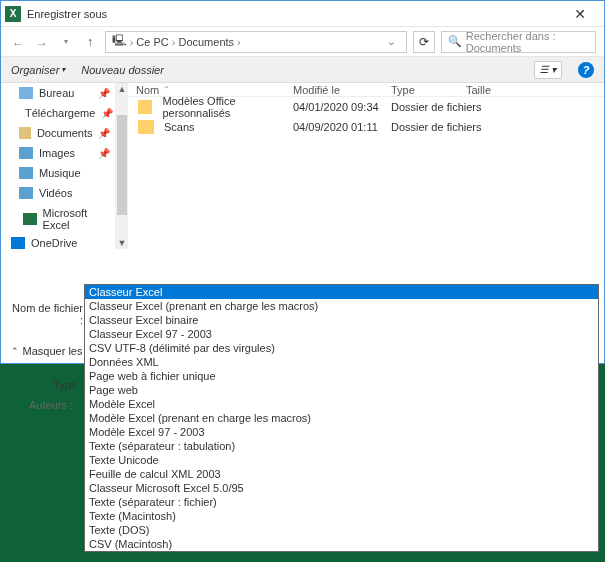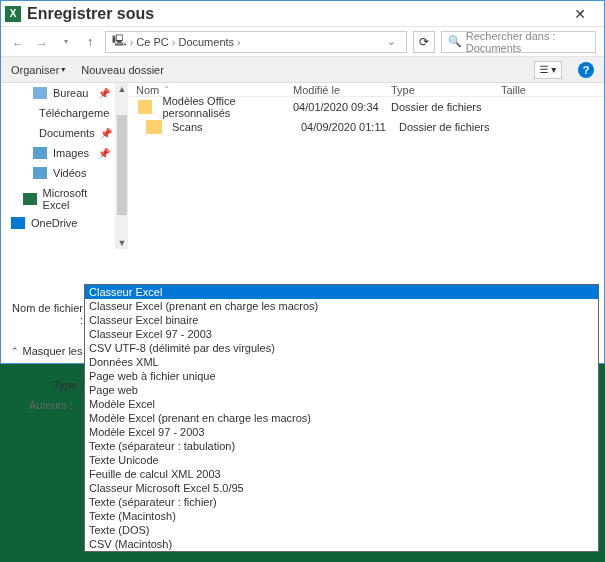--- a/index.html
+++ b/index.html
@@ -1,55 +1,55 @@
 <!DOCTYPE html>
 <html><head>
 <meta charset="utf-8">
 <style>
   * { box-sizing: border-box; margin: 0; padding: 0; font-family: "Segoe UI", Tahoma, sans-serif; }
   body { background: #0f6138; width: 605px; height: 562px; overflow: hidden; font-size: 11px; color: #333; }
   .dialog { position: absolute; left: 0; top: 0; width: 605px; height: 364px; background: #fff; border: 1px solid #4a90d9; }
   .titlebar { height: 26px; display: flex; align-items: center; padding: 0 4px; border-bottom: 1px solid #e5e5e5; }
   .titlebar .excel-icon { width: 16px; height: 16px; background: #217346; color: #fff; font-size: 10px; font-weight: bold; display: flex; align-items: center; justify-content: center; margin-right: 6px; }
-  .titlebar .title { flex: 1; font-size: 16px; font-weight: bold; }
+  .titlebar .title { flex: 1; font-size: 11px; }
   .titlebar .close { width: 40px; height: 24px; text-align: center; line-height: 24px; font-size: 14px; }
   .navbar { height: 30px; display: flex; align-items: center; padding: 0 8px; gap: 6px; border-bottom: 1px solid #e5e5e5; }
   .nav-btn { width: 18px; height: 18px; display: flex; align-items: center; justify-content: center; color: #888; font-size: 12px; }
   .nav-btn.up { color: #444; }
   .breadcrumb { flex: 1; height: 22px; border: 1px solid #ccc; background: #fff; display: flex; align-items: center; padding: 0 6px; font-size: 11px; color: #444; }
   .breadcrumb .sep { margin: 0 3px; color: #888; }
   .breadcrumb .bc-dd { color:#888; margin-left:auto; padding-right:4px; }
   .refresh { width: 22px; height: 22px; border: 1px solid #ccc; display: flex; align-items: center; justify-content: center; font-size: 12px; }
   .search { width: 155px; height: 22px; border: 1px solid #ccc; display: flex; align-items: center; padding: 0 6px; color: #888; font-size: 11px; gap: 4px; }
-  .toolbar { height: 26px; background: #f0f0f0; display: flex; align-items: center; padding: 0 10px; gap: 16px; border-bottom: 1px solid #ddd; position: relative; }
+  .toolbar { height: 26px; background: #f0f0f0; display: flex; align-items: center; padding: 0 10px; gap: 16px; border-bottom: 1px solid #ddd; position: relative; font-style: italic; }
   .toolbar .tb-btn { font-size: 11px; color: #333; display:flex; align-items:center; gap:2px; }
   .toolbar .view-btn { margin-left: auto; width: 28px; height: 18px; border: 1px solid #ccc; background:#fff; display:flex; align-items:center; justify-content:center; font-size:10px; }
   .help-icon { width: 16px; height: 16px; border-radius: 50%; background: #0078d7; color: #fff; display: flex; align-items: center; justify-content: center; font-size: 11px; font-weight: bold; }
   .body { display: flex; height: 166px; }
   .sidebar { width: 115px; background: #fff; overflow: hidden; border-right: 1px solid #eee; }
-  .tree-item { height: 20px; display: flex; align-items: center; padding-left: 32px; gap: 6px; font-size: 11px; position:relative; }
+  .tree-item { height: 20px; display: flex; align-items: center; padding-left: 18px; gap: 6px; font-size: 11px; position:relative; }
   .tree-item .ico { width: 14px; height: 12px; display:inline-block; }
   .ico.bureau { background:#78b0e0; }
   .ico.download { background:#1e6fc0; }
   .ico.documents { background:#e0c27a; }
   .ico.images { background:#5aa0d0; }
   .ico.musique { background:#5aa0d0; }
   .ico.videos { background:#5aa0d0; }
   .ico.excel { background:#217346; }
   .ico.onedrive { background:#0078d7; }
   .pin { color:#888; font-size:10px; margin-left:auto; margin-right:4px; }
   .sidebar-scroll { width:12px; background:#f0f0f0; display:flex; flex-direction:column; align-items:center; }
   .sidebar-scroll .arrow { font-size:9px; color:#666; padding:1px 0; }
   .sidebar-scroll .thumb { width:10px; background:#ccc; }
   .filelist { flex: 1; display: flex; flex-direction: column; }
   .headers { display: flex; height: 14px; align-items: center; border-bottom: 1px solid #eee; font-size: 11px; color: #555; }
   .col-name { width: 165px; padding-left: 8px; display:flex; align-items:center; gap:4px; }
   .col-mod { width: 98px; }
   .col-type { width: 75px; }
-  .col-size { width: 60px; text-align: right; }
+  .col-size { width: 60px; }
   .sort-arrow { font-size:8px; color:#888; }
   .row { display: flex; height: 20px; align-items: center; font-size: 11px; }
   .row .folder-ico { width: 16px; height: 14px; background: #ffd06b; margin: 0 6px 0 10px; }
   .bottom { padding: 6px 10px 4px 10px; }
   .field-row { display: flex; align-items: center; height: 24px; gap: 6px; margin-top: 47px; }
   .field-row .lbl { width: 72px; text-align: right; font-size: 11px; color: #333; }
   .text-input { flex: 1; height: 20px; border: 1px solid #7a7a7a; padding: 4px 6px; font-size: 16px; background:#fff; }
   .type-input { flex: 1; height: 20px; border: 1px solid #0078d7; padding: 0 6px; font-size: 11px; background:#fff; display:flex; align-items:center; }
   .type-input .dd-arrow { margin-left:auto; color:#666; font-size:9px; }
   .auth-row { display:flex; align-items:center; padding: 2px 0 0 18px; gap:6px; font-size:11px; color:#666; }
@@ -115,20 +115,24 @@
         </div>
         <div class="tree-item">
           <span class="ico documents"></span>
           <span>Documents</span>
           <span class="pin">📌</span>
         </div>
         <div class="tree-item">
           <span class="ico images"></span>
           <span>Images</span>
           <span class="pin">📌</span>
+        </div>
+        <div class="tree-item">
+          <span class="ico musique"></span>
+          <span>Musique</span>
         </div>
         <div class="tree-item">
           <span class="ico videos"></span>
           <span>Vidéos</span>
         </div>
         <div style="height: 6px;"></div>
         <div class="tree-item" style="padding-left: 22px;">
           <span class="ico excel"></span>
           <span>Microsoft Excel</span>
         </div>
@@ -156,21 +160,21 @@
       <div id="file-rows">
           <div class="row">
             <div class="col-name" style="padding-left:0;">
               <span class="folder-ico"></span>
               <span>Modèles Office personnalisés</span>
             </div>
             <div class="col-mod">04/01/2020 09:34</div>
             <div class="col-type" style="width:130px;">Dossier de fichiers</div>
           </div>
           <div class="row">
-            <div class="col-name" style="padding-left:0;margin-left:8px;">
+            <div class="col-name" style="padding-left:0;">
               <span class="folder-ico"></span>
               <span>Scans</span>
             </div>
             <div class="col-mod">04/09/2020 01:11</div>
             <div class="col-type" style="width:130px;">Dossier de fichiers</div>
           </div>
         </div>
     </div>
   </div>
 

